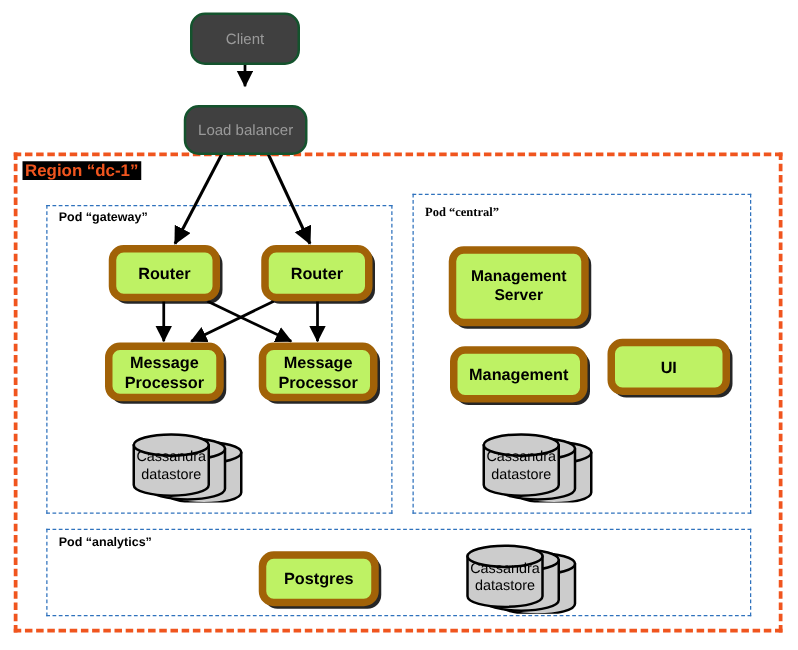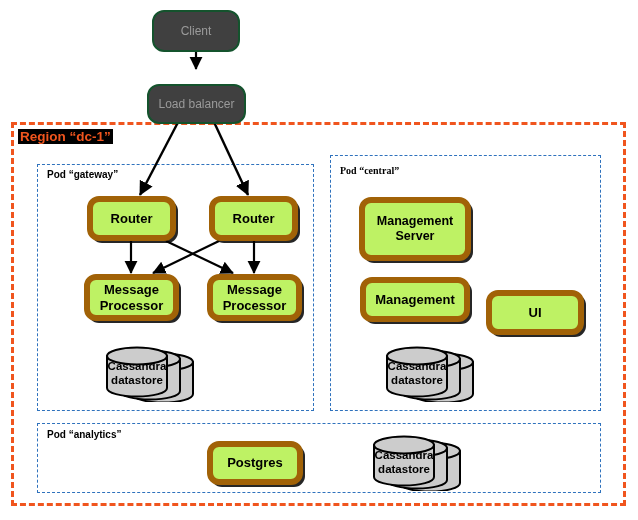--- a/index.html
+++ b/index.html
@@ -89,21 +89,21 @@
   .cass {
     position: absolute;
     z-index: 5;
   }
   .cass svg { display: block; }
   .cass .cass-text {
     position: absolute;
     left: 0;
     top: 0;
     font-size: 11.5px;
-    font-weight: bold;
+    font-weight: normal;
     color: #000000;
     text-align: center;
     line-height: 1.2;
     white-space: pre-line;
     pointer-events: none;
   }
   
   #edges {
     position: absolute;
     left: 0;
@@ -193,21 +193,21 @@
   <div class="pod-label" style="left:338px; top:165px;font-family:Liberation Serif, serif;">Pod “central”</div>
 
   <div class="node grey" style="left:359px; top:197px; width:112px; height:64px; font-size:12.5px;justify-content:flex-end;">
     <span class="lbl">Management
 Server</span>
   </div>
 
   <div class="node grey" style="left:360px; top:277px; width:110px; height:45px;">
     <span class="lbl">Management</span>
   </div>
-  <div class="node grey" style="left:486px; top:290px; width:98px; height:45px;">
+  <div class="node grey" style="left:486px; top:271px; width:98px; height:45px;">
     <span class="lbl">UI</span>
   </div>
 
 
   <div class="cass" style="left:355px; top:338px; width:124px; height:64px;">
     <svg width="124" height="64" viewBox="0 0 124 64">
       <g stroke="#000000" stroke-width="2" fill="#cccccc" stroke-linejoin="round">
         <path d="M32,18 L32,50 C32,55 46,58.5 62,58.5 C78,58.5 92,55 92,50 L92,18 Z" transform="translate(26,6)"></path>
         <ellipse cx="88" cy="24" rx="30" ry="8.5"></ellipse>
         <path d="M32,18 L32,50 C32,55 46,58.5 62,58.5 C78,58.5 92,55 92,50 L92,18 Z" transform="translate(13,3)"></path>

